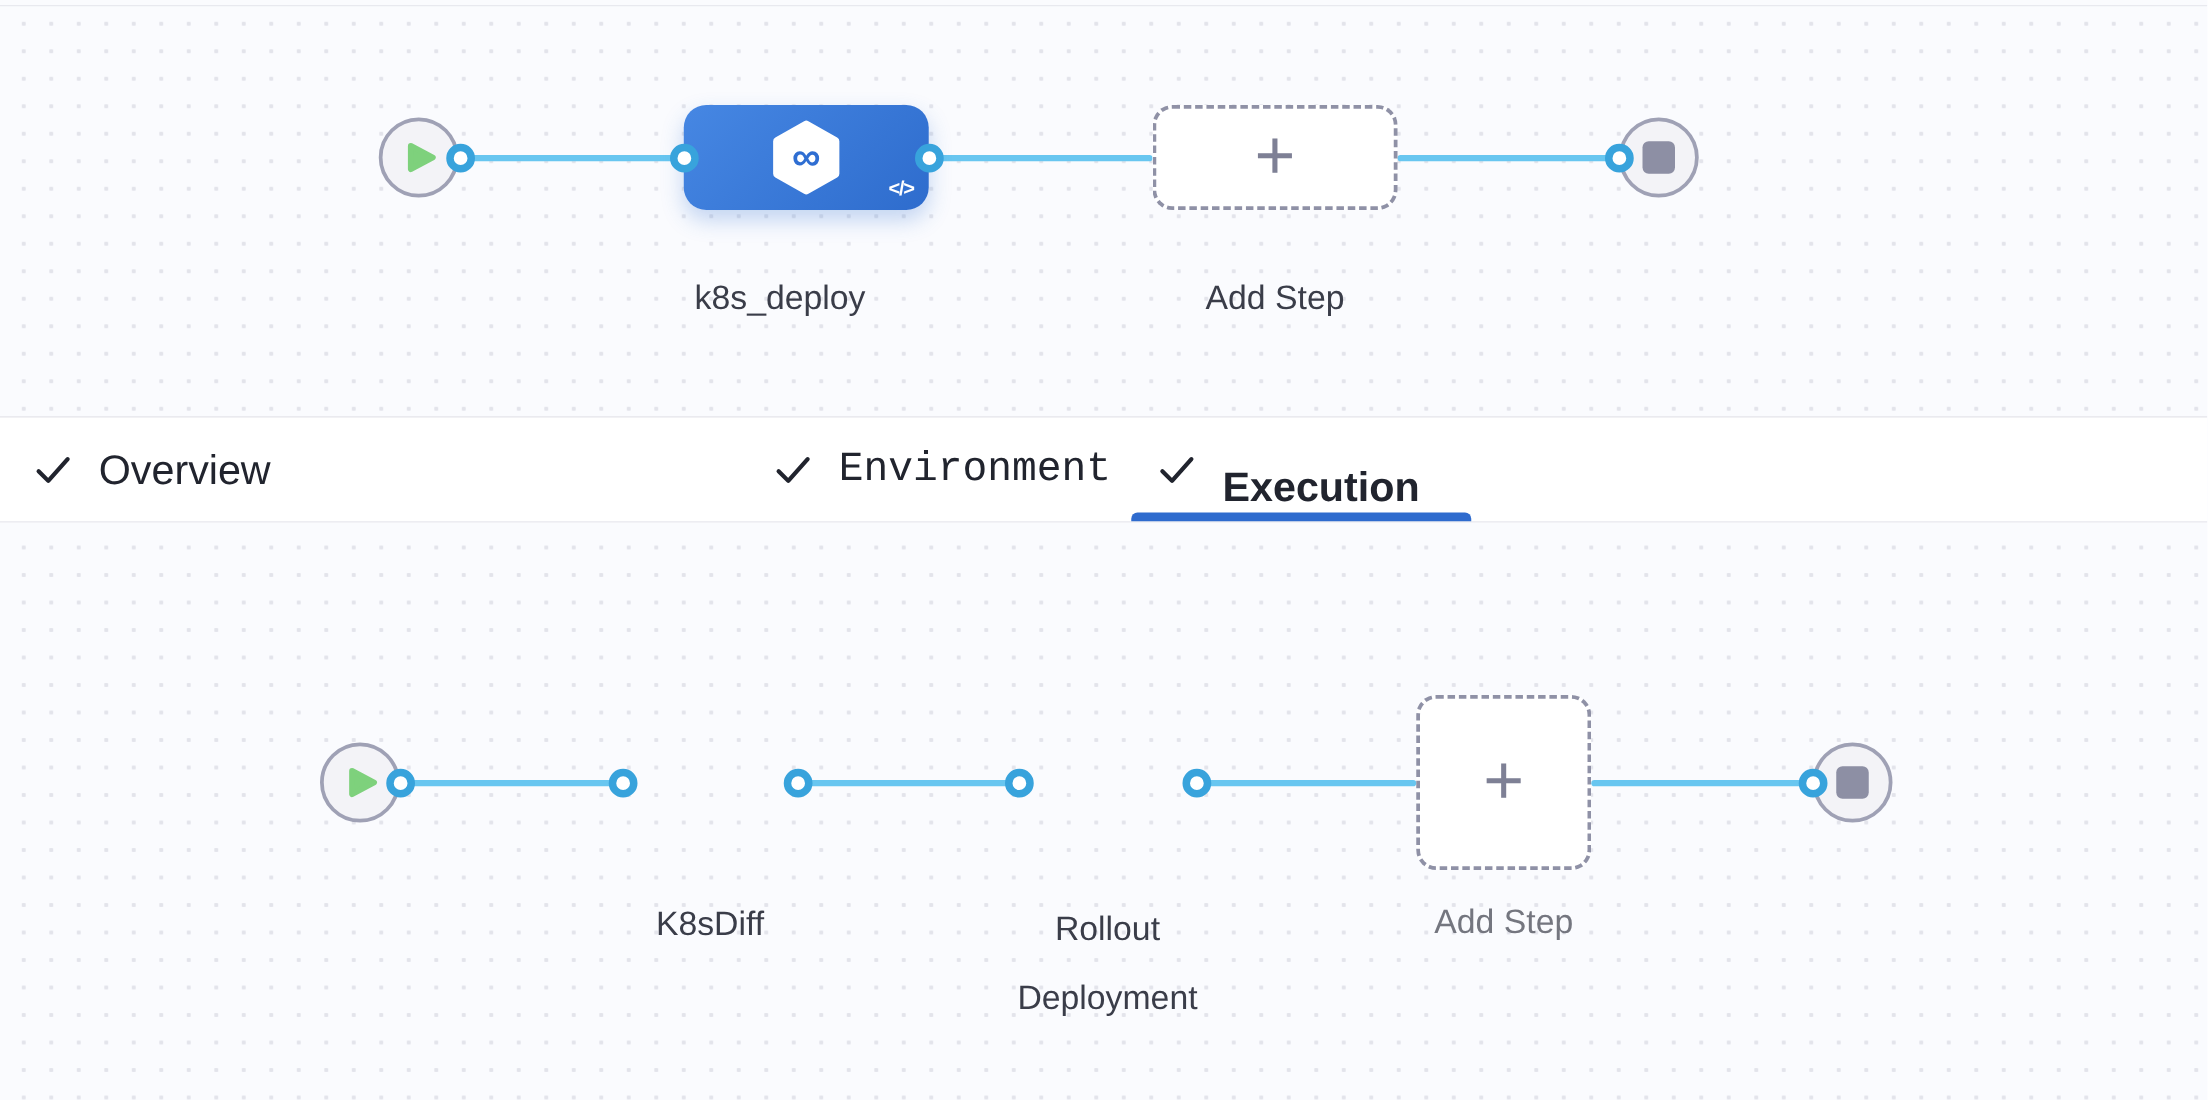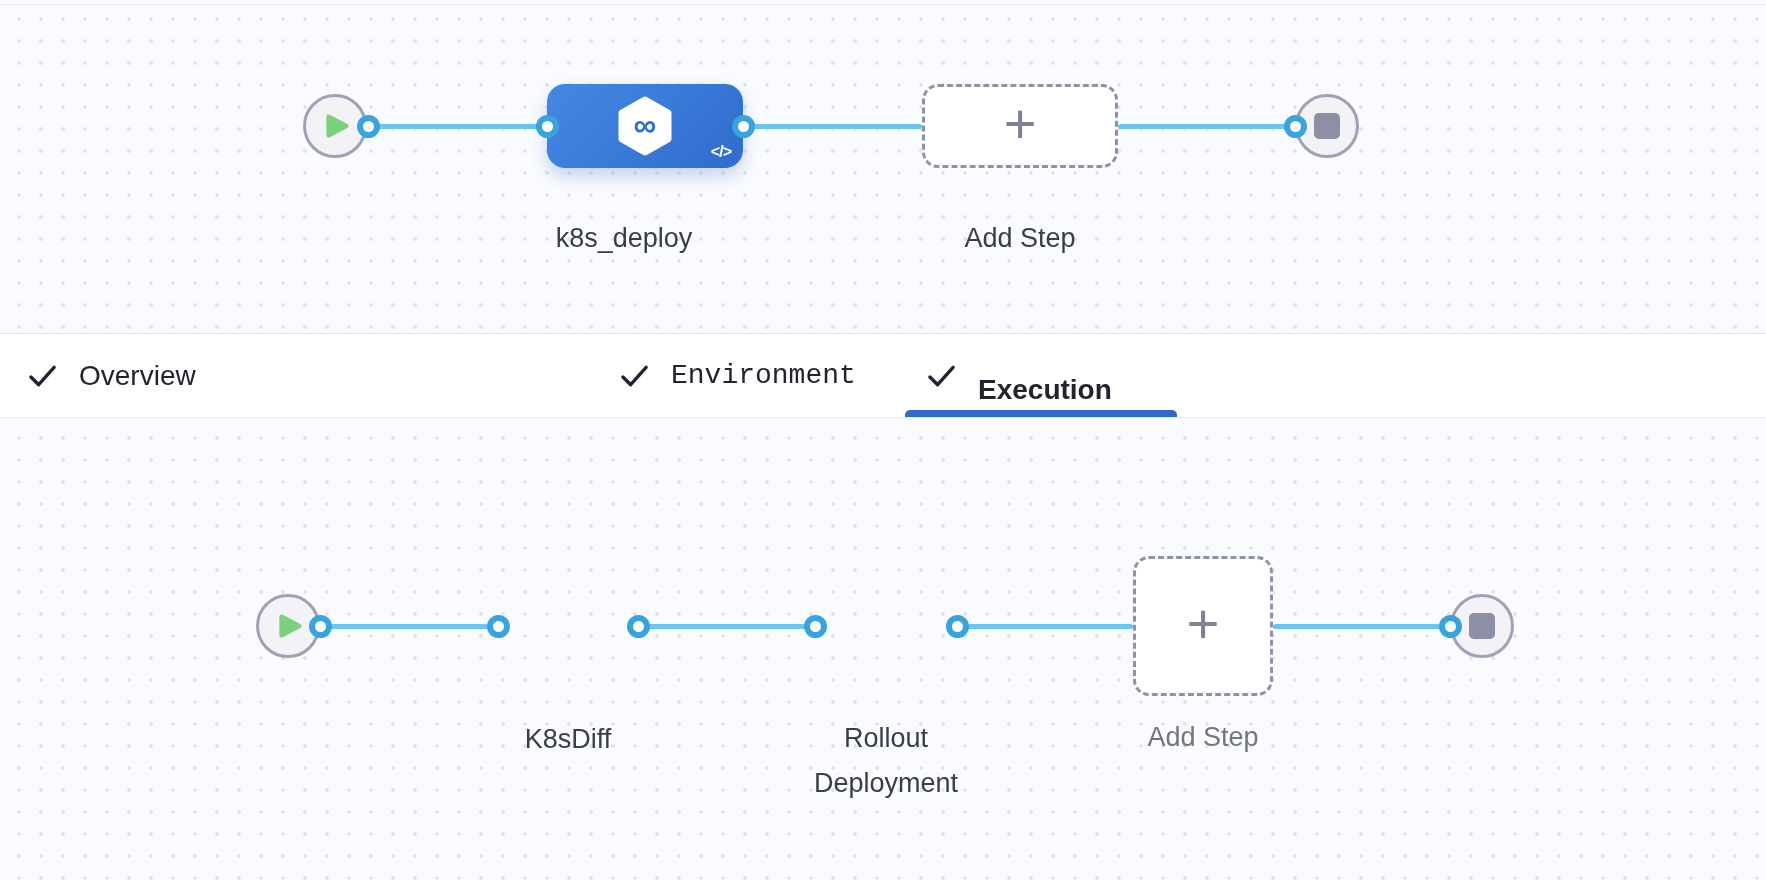--- a/index.html
+++ b/index.html
@@ -50,33 +50,33 @@
     position:absolute;background:#fff;border:3px dashed #8f91a6;border-radius:16px;
     box-sizing:border-box;display:flex;align-items:center;justify-content:center;z-index:2;
   }
   .plus{font-size:56px;font-weight:400;color:#7e8095;line-height:1;margin-top:-4px;}
 
   
   .node-label{
     position:absolute;transform:translateX(-50%);color:#3a3d49;font-size:27px;
     line-height:28px;text-align:center;white-space:nowrap;z-index:2;
   }
-  .node-label.wrap{white-space:normal;width:210px;line-height:45px;}
+  .node-label.wrap{white-space:normal;width:210px;line-height:55px;}
   .node-label.muted{color:#74767f;text-align:right;}
 
   
   .tabbar{
     position:absolute;left:0;top:333px;width:100%;height:85px;background:#fff;
     border-top:1px solid #e3e4ea;border-bottom:1px solid #e7e8ee;box-sizing:border-box;z-index:5;
   }
   .tab{
     position:absolute;top:0;height:100%;display:flex;align-items:center;gap:22px;
     cursor:pointer;
   }
-  .tab-label{font-size:28px;color:#21242e;}
+  .tab-label{font-size:33px;color:#21242e;}
   .tab.active .tab-label{font-weight:bold;margin-top:28px;}
   .tab-underline{
     position:absolute;left:905px;bottom:0;width:272px;height:7px;background:#2f6bce;
     border-radius:5px 5px 0 0;
   }
   .check-icon{width:29px;height:28px;}
 </style>
 </head>
 <body>
 

